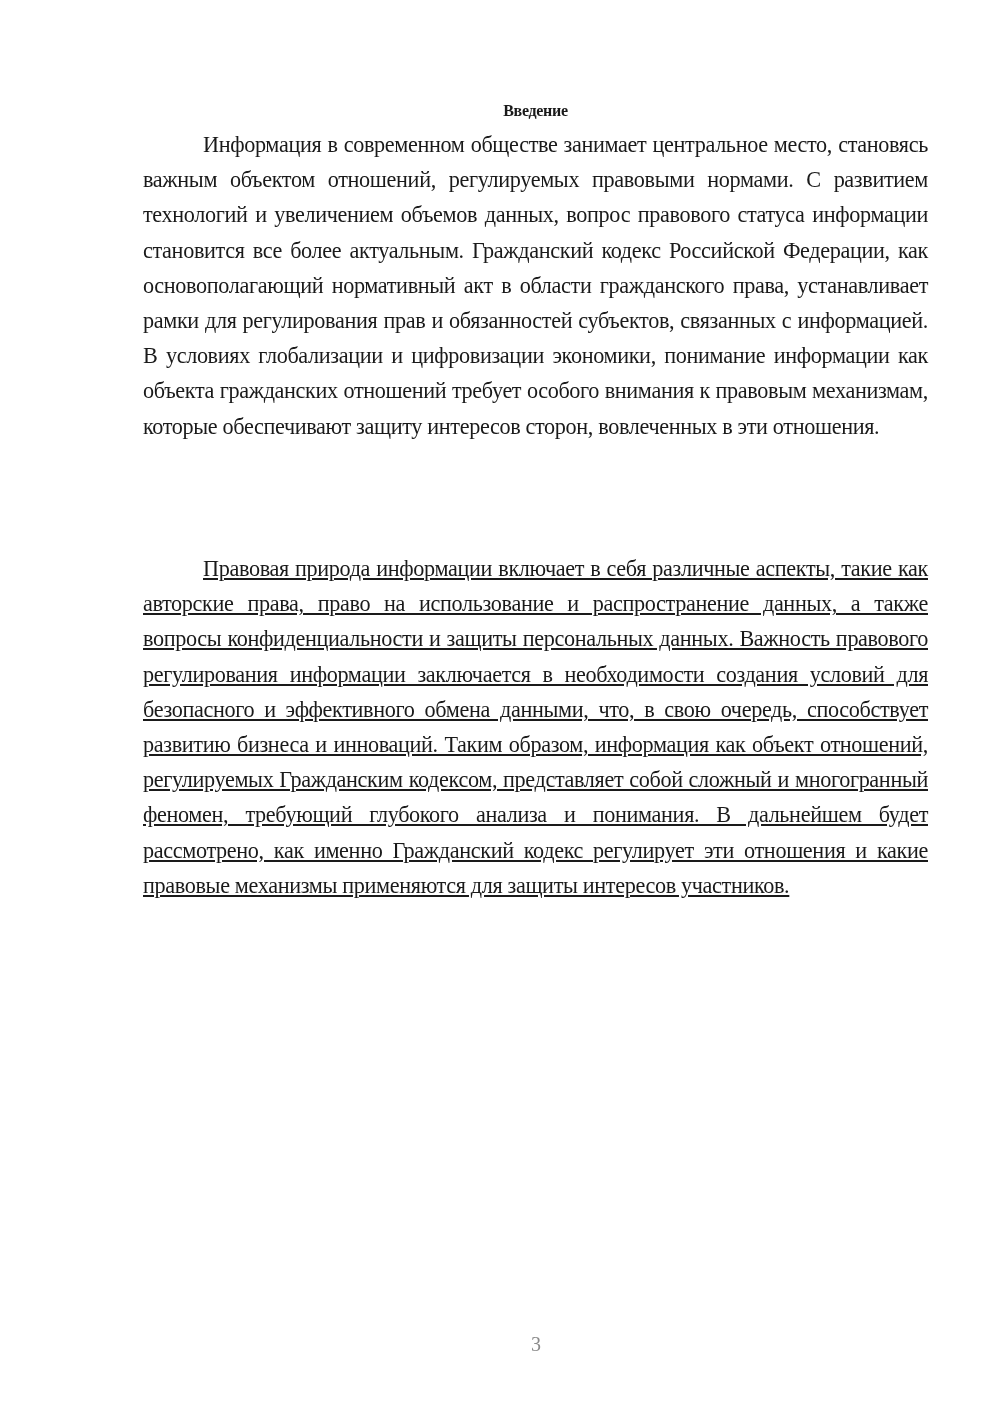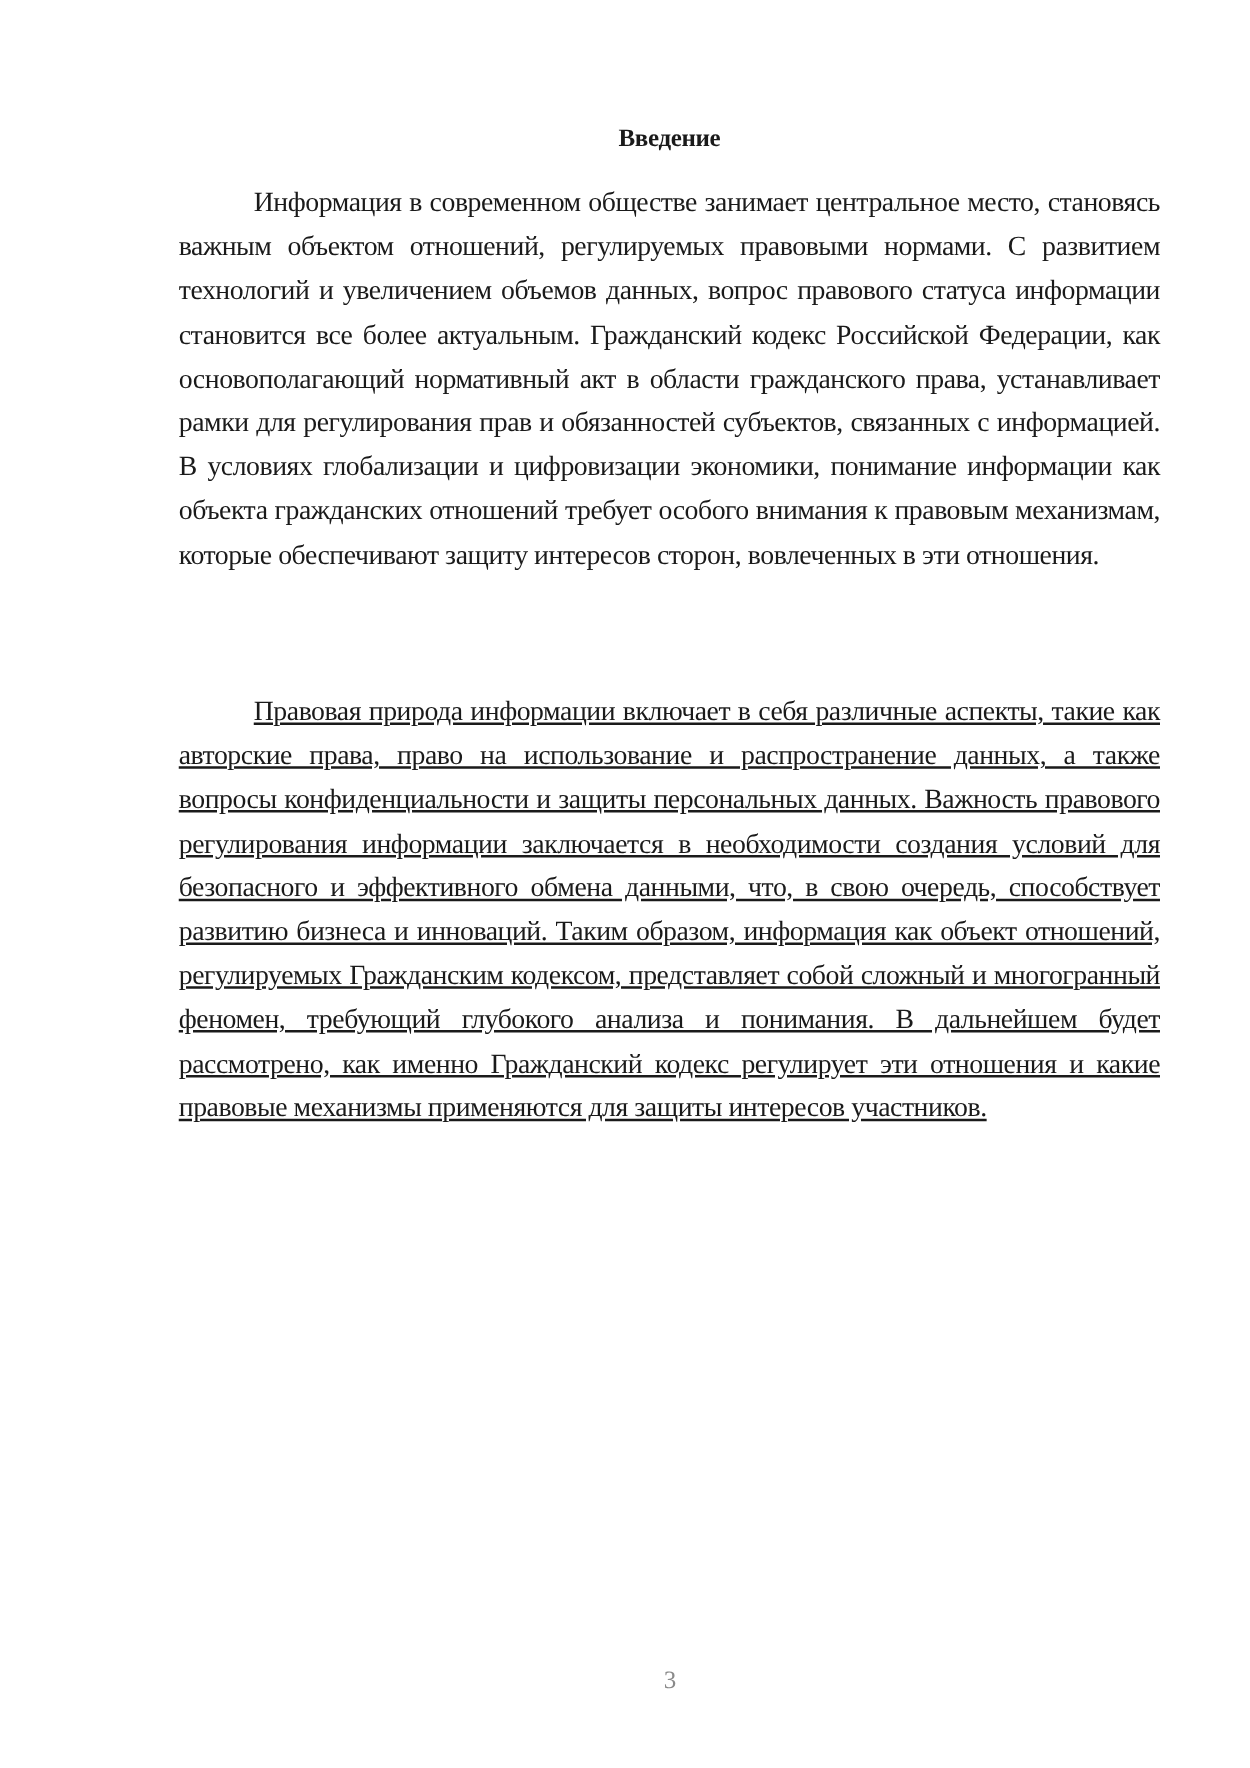--- a/index.html
+++ b/index.html
@@ -21,41 +21,41 @@
       width: 1000px; height: 1414px;
       background: #ffffff;
     }
     .title {
       position: absolute;
       top: 96px;
       left: 143px;
       width: 785px;
       text-align: center;
       font-weight: bold;
-      font-size: 20px;
+      font-size: 16px;
       line-height: 30px;
       letter-spacing: -0.3px;
       padding-left: 0;
     }
     .body-text {
       position: absolute;
       left: 143px;
       width: 785px;
       font-size: 22.2px;
       line-height: 35.2px;
       text-align: justify;
       letter-spacing: -0.35px;
       word-spacing: 0px;
     }
     .body-text p {
       margin: 0;
       text-indent: 60px;
       text-align: justify;
     }
-    .p1 { top: 144px; }
+    .p1 { top: 127px; }
     .p2 { top: 551px; text-decoration: underline; }
     .page-number {
       position: absolute;
       top: 1333px;
       left: 0;
       width: 1000px;
       text-align: center;
       font-size: 20px;
       color: #8a8a8a;
       padding-left: 72px;

